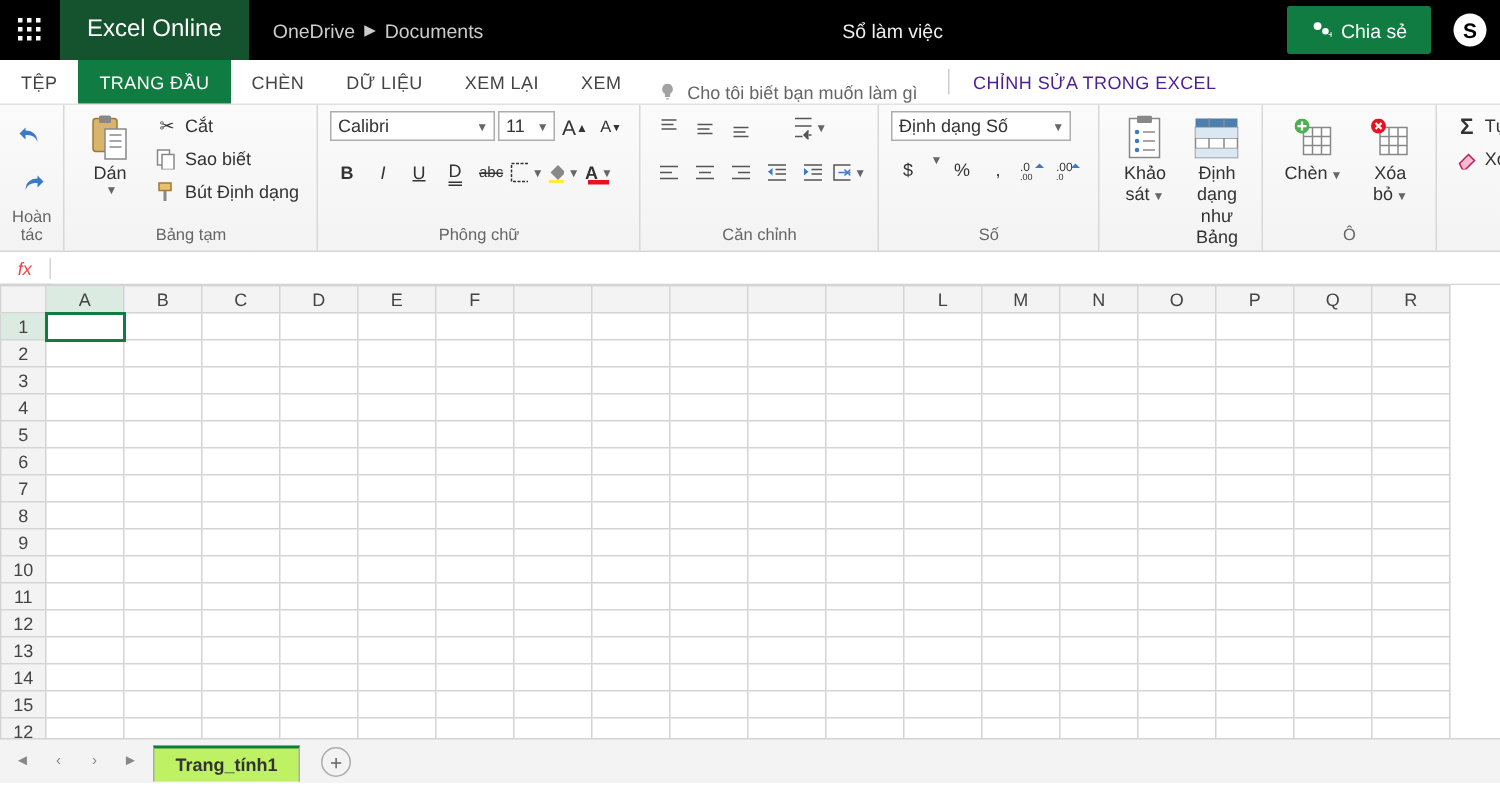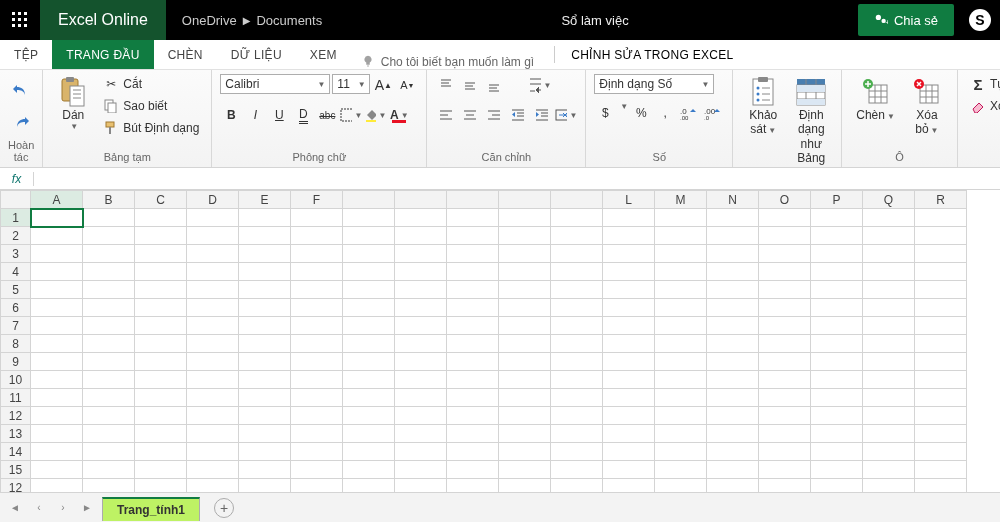--- a/index.html
+++ b/index.html
@@ -18,41 +18,41 @@
 .skype{width:40px;display:flex;align-items:center;justify-content:center;color:#000}
 .skype .circ{width:22px;height:22px;border-radius:50%;background:#fff;display:flex;align-items:center;justify-content:center;font-weight:bold;font-size:14px}
 
 
 .tabs{height:30px;background:#fff;border-bottom:1px solid #e1e1e1;display:flex;align-items:stretch;font-size:12px}
 .tab{padding:0 14px;display:flex;align-items:center;color:#444;cursor:pointer;text-transform:uppercase;letter-spacing:.3px}
 .tab.active{background:#107C41;color:#fff}
 .tellme{display:flex;align-items:flex-end;color:#666;padding:0 10px;cursor:text}
 .tellme svg{width:14px;height:14px;margin-right:6px;opacity:.6}
 .tabs-sep{width:1px;background:#ccc;margin:6px 10px}
-.edit-link{display:flex;align-items:center;color:#000000;cursor:pointer;padding:0 6px;text-transform:uppercase;letter-spacing:.3px}
+.edit-link{display:flex;align-items:center;color:#4c1d95;cursor:pointer;padding:0 6px;text-transform:uppercase;letter-spacing:.3px}
 
 
 .ribbon{height:98px;background:#f7f7f7;background:linear-gradient(#fbfbfb,#f3f3f3);border-bottom:1px solid #d4d4d4;display:flex;overflow:hidden}
 .group{border-right:1px solid #d8d8d8;display:flex;flex-direction:column;padding:4px 8px 2px 8px}
 .group-body{flex:1;display:flex;align-items:flex-start;gap:4px}
 .group-label{text-align:center;font-size:11px;color:#666;padding:2px 0}
 .btn{display:flex;align-items:center;gap:4px;padding:2px 4px;cursor:pointer;white-space:nowrap}
 .vbtn{display:flex;flex-direction:column;align-items:center;justify-content:center;padding:2px 6px;cursor:pointer;text-align:center;line-height:1.2}
 .big-icon{width:32px;height:32px;display:flex;align-items:center;justify-content:center}
 .small-icon{width:16px;height:16px;display:flex;align-items:center;justify-content:center}
 .col{display:flex;flex-direction:column;gap:2px}
 .row{display:flex;gap:2px}
 .drop{font-size:8px;margin-left:2px;color:#666}
 .sel{border:1px solid #adadad;background:#fff;height:20px;display:flex;align-items:center;padding:0 4px;font-size:12px}
 .sel .drop{margin-left:auto;padding-left:8px}
 .sq{width:22px;height:22px;display:flex;align-items:center;justify-content:center;cursor:pointer}
 
 
 .fbar{height:22px;border-bottom:1px solid #d4d4d4;display:flex;align-items:center;background:#fff}
-.fx{width:34px;text-align:center;font-style:italic;color:#0f766e;border-right:1px solid #d4d4d4;font-size:12px}
+.fx{width:34px;text-align:center;font-style:italic;color:#ef4444;border-right:1px solid #d4d4d4;font-size:12px}
 .finput{flex:1;height:100%;border:none;outline:none;padding:0 6px;font-size:12px}
 
 
 .grid-wrap{height:302px;overflow:hidden;position:relative;background:#fff}
 .grid{border-collapse:collapse;table-layout:fixed}
 .grid th,.grid td{border:1px solid #d4d4d4;font-weight:400;font-size:12px;color:#444;background:#fff}
 .grid .colh{height:18px;background:#f3f3f3;text-align:center;width:52px}
 .grid .rowh{width:30px;background:#f3f3f3;text-align:center;height:18px}
 .grid .corner{width:30px;background:#f3f3f3}
 .grid td.cell{width:52px;height:18px}
@@ -107,20 +107,21 @@
   <div class="skype">
       <div class="circ">S</div>
     </div>
 </div>
 
 <div class="tabs">
   <div class="tab">TỆP</div>
   <div class="tab active">TRANG ĐẦU</div>
   <div class="tab">CHÈN</div>
   <div class="tab">DỮ LIỆU</div>
+  <div class="tab">XEM LẠI</div>
   <div class="tab">XEM</div>
   <div class="tellme">
     <svg viewBox="0 0 16 16">
         <path d="M8 1a4 4 0 00-2 7.5V11h4V8.5A4 4 0 008 1zm-1 11h2v1H7z" fill="#666"></path>
       </svg>
     <span>Cho tôi biết bạn muốn làm gì</span>
   </div>
   <div class="tabs-sep"></div>
   <div class="edit-link">CHỈNH SỬA TRONG EXCEL</div>
 </div>

